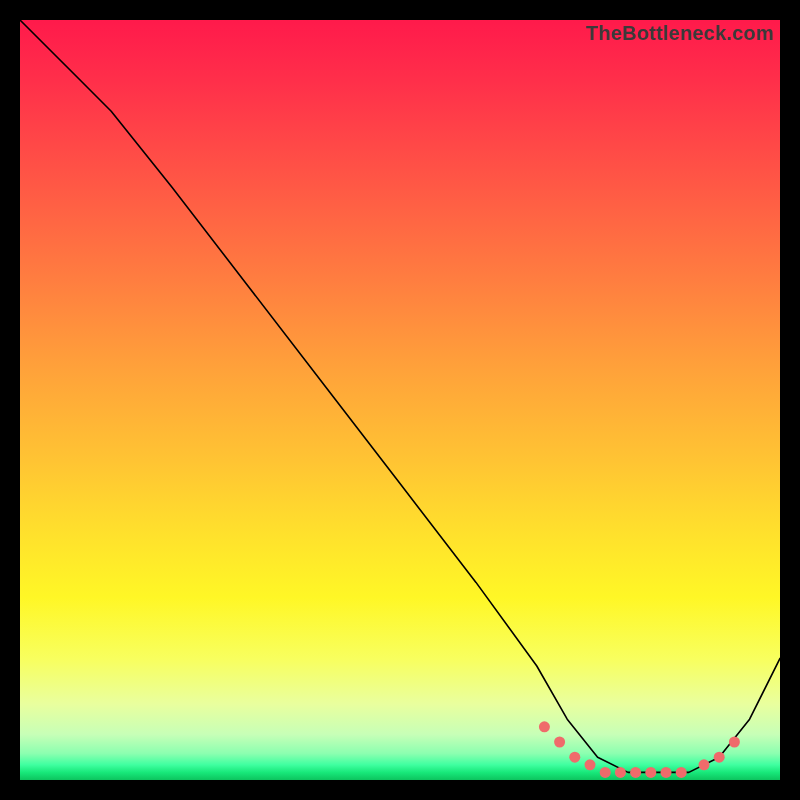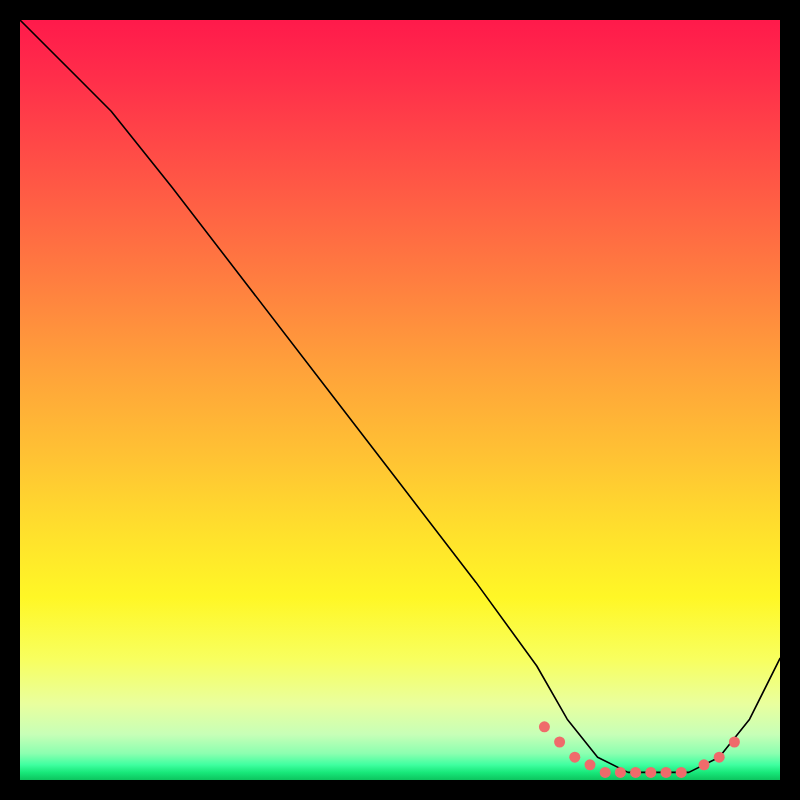--- a/index.html
+++ b/index.html
@@ -69,20 +69,21 @@
     fill: #ef6b6b;
     stroke: none;
   }
 </style>
 </head>
 <body>
 
 <div class="frame">
   <div class="plot">
 
+    <div class="watermark">TheBottleneck.com</div>
 
     <svg class="overlay" viewBox="0 0 760 760">
       <path id="curve-path" class="curve" d="M0.0 0.0 L60.8 60.8 L91.2 91.2 L152.0 167.2 L228.0 266.0 L304.0 364.8 L380.0 463.6 L456.0 562.4 L516.8 646.0 L547.2 699.2 L577.6 737.2 L608.0 752.4 L638.4 752.4 L668.8 752.4 L699.2 737.2 L729.6 699.2 L760.0 638.4"></path>
       <g id="dots">
           <circle cx="524.4" cy="706.8" r="5.5" class="dot"></circle>
           <circle cx="539.6" cy="722.0" r="5.5" class="dot"></circle>
           <circle cx="554.8" cy="737.2" r="5.5" class="dot"></circle>
           <circle cx="570.0" cy="744.8" r="5.5" class="dot"></circle>
           <circle cx="585.2" cy="752.4" r="5.5" class="dot"></circle>
           <circle cx="600.4" cy="752.4" r="5.5" class="dot"></circle>

